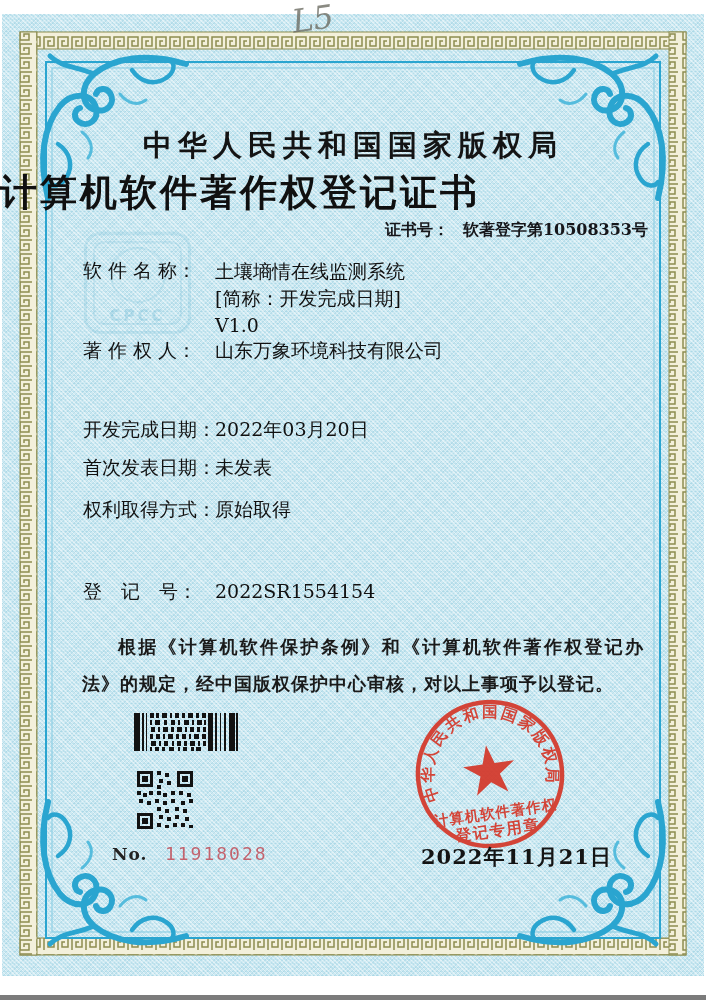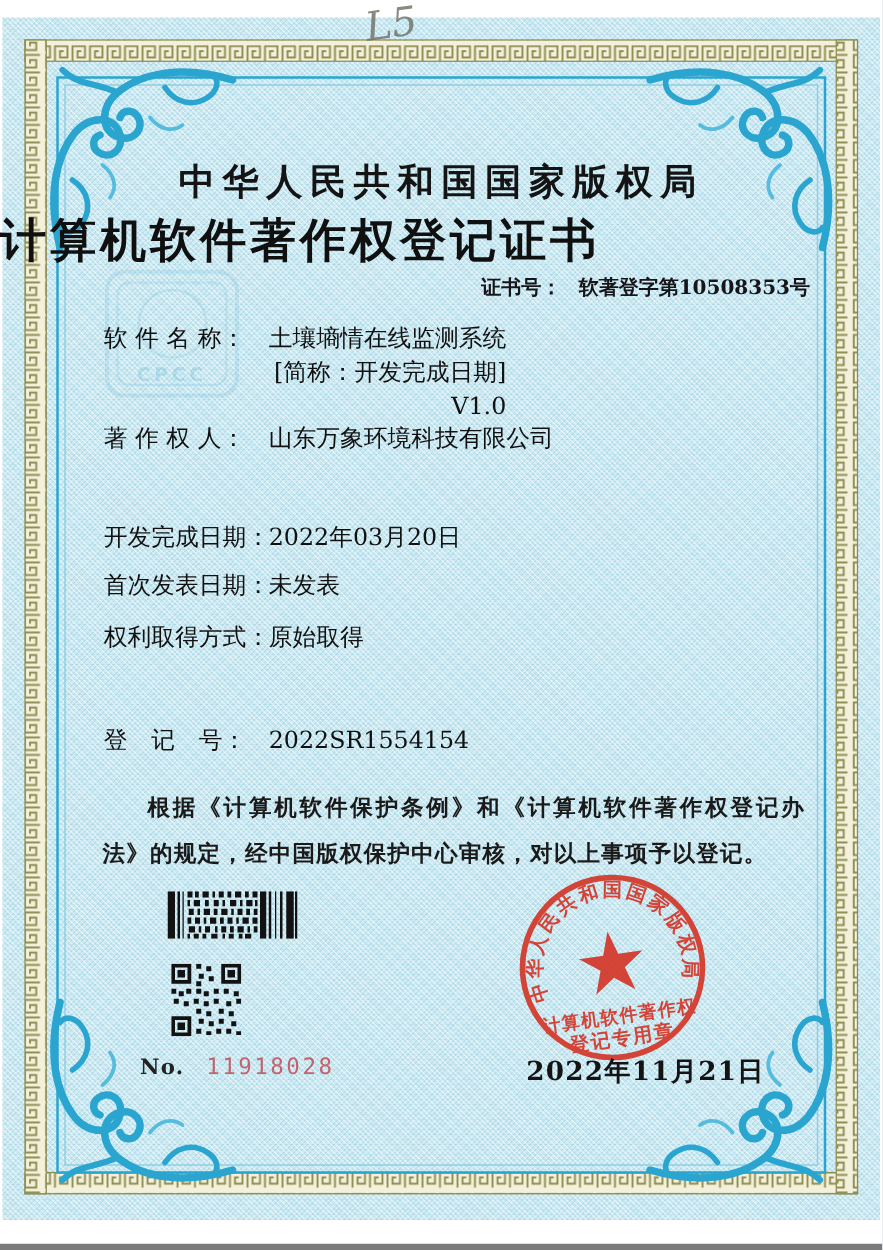--- a/index.html
+++ b/index.html
@@ -41,39 +41,39 @@
     font-size:37px; font-weight:900; letter-spacing:3px;
     color:#101010;
   }
   .certno {
     position:absolute; top:220px; right:58px;
     font-size:16px; font-weight:700; color:#16161a;
   }
   .certno .gap { display:inline-block; width:14px; }
 
   .watermark {
-    position:absolute; left:84px; top:216px; width:107px; height:102px;
+    position:absolute; left:84px; top:232px; width:107px; height:102px;
     border:3px solid rgba(120,190,215,.45); border-radius:16px; opacity:.55;
   }
   .watermark .inner {
     position:absolute; inset:6px; border:2px solid rgba(120,190,215,.4); border-radius:11px;
   }
   .watermark .emblem {
     position:absolute; left:50%; top:42%; width:56px; height:56px; margin:-28px 0 0 -28px;
     border:2px solid rgba(120,190,215,.45); border-radius:50%;
   }
   .watermark .wm-text {
     position:absolute; left:0; right:0; bottom:6px; text-align:center;
     font-size:15px; font-weight:700; letter-spacing:3px; color:rgba(110,185,212,.6);
     font-family:"DejaVu Sans","Liberation Sans",sans-serif;
   }
 
   .row { position:absolute; left:83px; font-size:19px; font-weight:400; white-space:nowrap; }
   .row .lbl { display:inline-block; width:132px; color:#111; }
-  .row .val { color:#111;text-align:right; }
+  .row .val { color:#111; }
   .multiline .val-lines { display:inline-block; vertical-align:top; line-height:27px; }
 
   .statement {
     position:absolute; left:82px; top:628px; width:562px;
     font-size:18px; line-height:2.08; font-weight:600; letter-spacing:1px;
     text-indent:2em; text-align:justify; color:#1a1a1a;
   }
 
   .barcode { position:absolute; left:134px; top:713px; }
   .qrcode  { position:absolute; left:137px; top:771px; }

